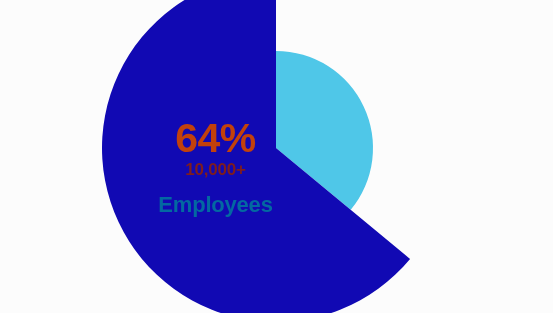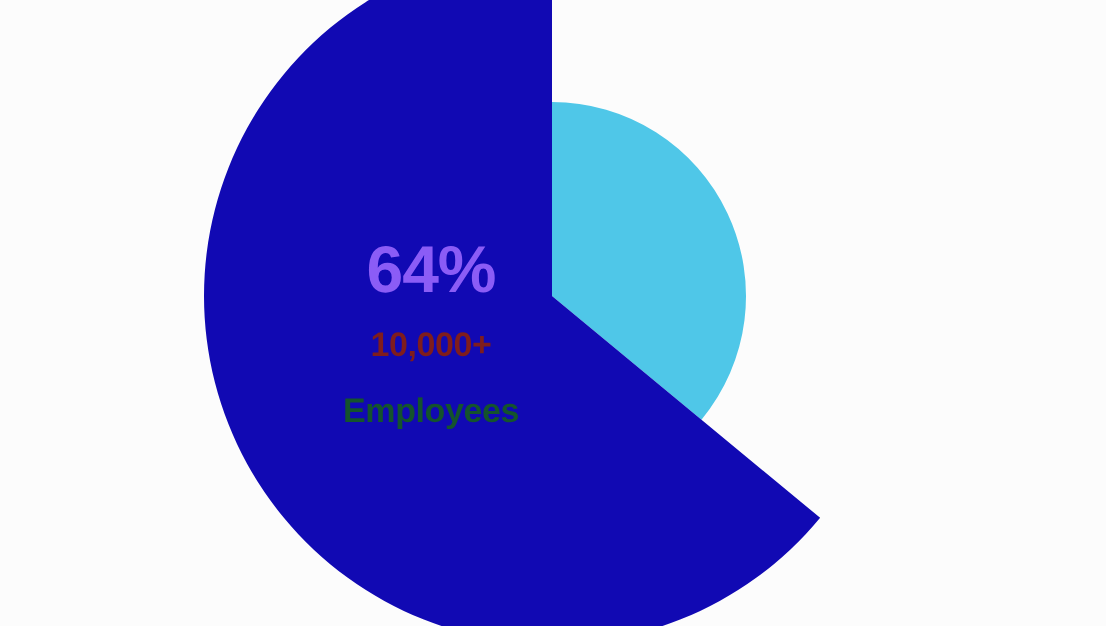--- a/index.html
+++ b/index.html
@@ -33,39 +33,39 @@
     left: 128px;
     top: 118px;
     width: 175px;
     text-align: center;
     color: #ffffff;
     line-height: 1;
     pointer-events: none;
     user-select: none;
   }
   .pie-pct {
-    font-size: 33px;
+    font-size: 41px;
     font-weight: bold;
     letter-spacing: -0.5px;
-    margin: 0 0 13px 0;
-    color: #8b5cf6;
+    margin: 0 0 2px 0;
+    color: #c2410c;
   }
   .pie-sub1 {
     font-size: 17px;
     font-weight: bold;
     letter-spacing: -0.2px;
     margin: 0 0 3px 0;
     color: #7f1d1d;
   }
   .pie-sub2 {
-    font-size: 17px;
+    font-size: 22px;
     font-weight: bold;
     letter-spacing: -0.2px;
     margin: 16px;
-    color: #14532d;
+    color: #0369a1;
   }
 </style>
 </head>
 <body>
 
 <div id="chart-root" style="background: rgb(252, 252, 252);">
 
   <svg id="pie-svg" viewBox="0 0 553 313" preserveAspectRatio="none">
 
     <rect x="0" y="0" width="553" height="313" fill="#fcfcfc"></rect>

